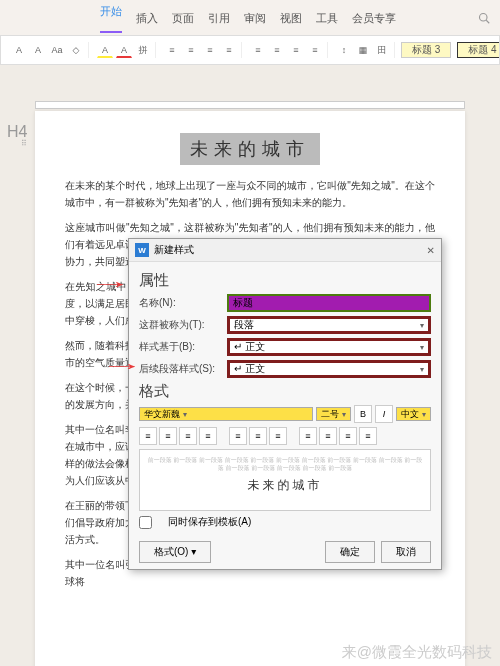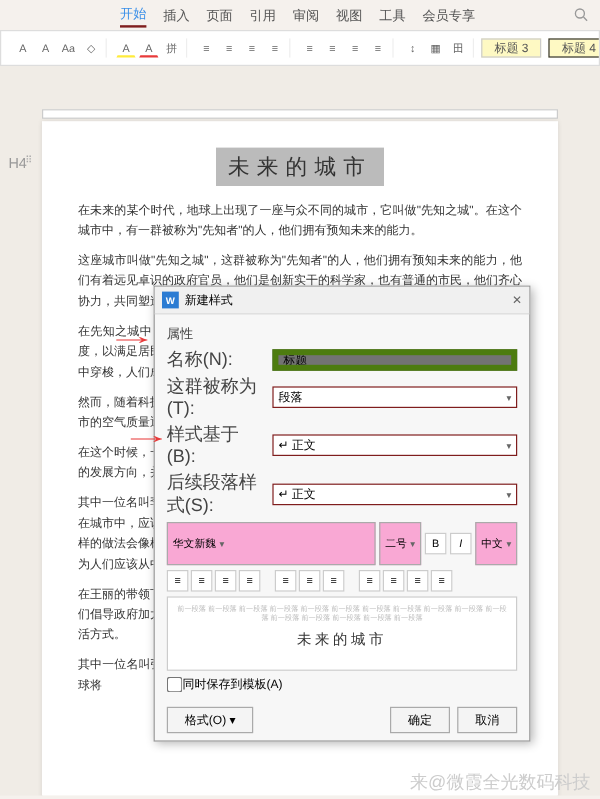--- a/index.html
+++ b/index.html
@@ -1,55 +1,55 @@
 <!DOCTYPE html>
 <html><head>
 <meta charset="utf-8">
 <style>
 *{margin:0;padding:0;box-sizing:border-box;font-family:"Microsoft YaHei",Arial,sans-serif}
 body{width:500px;height:666px;background:#f5f1ed;overflow:hidden;position:relative;font-size:10px}
 .ribbon-tabs{display:flex;gap:14px;padding:4px 10px 2px 100px;font-size:11px;color:#555;align-items:center}
 .ribbon-tabs span{cursor:pointer}
-.ribbon-tabs .active{color:#3a8fe8;border-bottom:2px solid #7f1d1d;padding-bottom:2px}
+.ribbon-tabs .active{color:#3a8fe8;border-bottom:2px solid #8b5cf6;padding-bottom:12px}
 .ribbon-tabs .search{margin-left:auto;color:#999}
 .toolbar{background:#fff;border:1px solid #ddd;display:flex;padding:4px 6px;gap:4px;align-items:center;font-size:10px;color:#555;flex-wrap:nowrap;overflow:hidden}
 .tb-group{display:flex;gap:3px;align-items:center;padding:0 4px;border-right:1px solid #eee}
 .tb-btn{width:16px;height:16px;border:1px solid transparent;display:flex;align-items:center;justify-content:center;color:#666;font-size:9px}
 .styles-gallery{display:flex;gap:6px;margin-left:auto;padding:2px}
 .style-box{border:1px solid #ccc;padding:0 10px;font-size:10px;background:#fef9c3;white-space:nowrap}
 .style-box.sel{border:1.5px solid #333}
 .page-area{background:#f0ece6;padding-top:46px;height:calc(100% - 58px);overflow:hidden;position:relative}
 .page{background:#fff;margin:0 auto;width:430px;min-height:600px;padding:18px 30px;box-shadow:0 0 4px rgba(0,0,0,.1);position:relative}
 .ruler-top{position:absolute;top:36px;left:35px;right:35px;height:8px;background:#fff;border:1px solid #ccc}
 .doc-title{text-align:center;background:#bbb;color:#333;font-size:18px;letter-spacing:6px;padding:4px 10px;display:inline-block;margin:4px auto 12px;font-family:"STXingkai","KaiTi",serif}
 .title-wrap{text-align:center}
 .para{font-size:10px;line-height:1.7;color:#333;margin-bottom:8px;text-align:justify}
-.h4-tag{position:absolute;left:-28px;top:28px;font-size:12px;color:#999}
+.h4-tag{position:absolute;left:-28px;top:12px;font-size:16px;color:#999}
 .dots{position:absolute;left:-14px;top:28px;color:#aaa;font-size:8px}
 .dialog{position:absolute;left:128px;top:238px;width:314px;background:#f7f7f7;border:1px solid #999;box-shadow:2px 2px 8px rgba(0,0,0,.3);z-index:10;font-size:10px}
 .dlg-title{display:flex;align-items:center;padding:4px 6px;background:#f0f0f0;border-bottom:1px solid #ddd}
 .dlg-title .wicon{width:14px;height:14px;background:#2b7cd3;color:#fff;font-size:8px;display:flex;align-items:center;justify-content:center;margin-right:5px;font-weight:bold}
 .dlg-title .close{margin-left:auto;cursor:pointer;color:#666}
 .dlg-body{padding:6px 10px}
-.section-label{font-size:11px;color:#444;margin:3px 0}
+.section-label{font-size:15px;color:#444;margin:3px 0}
 .field-row{display:flex;align-items:center;margin:4px 0;gap:6px}
-.field-label{width:82px;font-size:15px;color:#444}
-.field-input{flex:1;height:18px;border:5px solid #4d7c0f;background:#737373;padding:0 4px;font-size:10px}
-.field-select{flex:1;height:18px;border:1px solid #7f1d1d;background:#fff;padding:0 4px;font-size:10px;display:flex;align-items:center;justify-content:space-between}
+.field-label{width:82px;font-size:10px;color:#444}
+.field-input{flex:1;height:18px;border:2px solid #4d7c0f;background:#a21caf;padding:0 4px;font-size:10px}
+.field-select{flex:1;height:18px;border:3px solid #7f1d1d;background:#fff;padding:0 4px;font-size:10px;display:flex;align-items:center;justify-content:space-between}
 .caret{font-size:8px;color:#666}
 .fmt-bar{display:flex;gap:3px;align-items:center;margin:4px 0}
-.fmt-sel{border:1px solid #aaa;height:36px;padding:0 4px;font-size:9px;display:flex;align-items:center;gap:3px;background:#f9a8d4}
+.fmt-sel{border:1px solid #aaa;height:14px;padding:0 4px;font-size:9px;display:flex;align-items:center;gap:3px;background:#fde047}
 .fmt-btn{width:18px;height:18px;border:1px solid #ccc;background:#fff;display:flex;align-items:center;justify-content:center;font-size:9px}
 .align-bar{display:flex;gap:2px;margin:3px 0}
 .align-bar .fmt-btn{width:18px}
 .preview{border:1px solid #ccc;background:#fff;height:62px;margin:4px 0;padding:6px;overflow:hidden;font-size:6px;color:#999;text-align:center}
 .preview-lines{line-height:1.4;color:#bbb;font-size:6px}
 .preview-title{font-family:"STXingkai","KaiTi",serif;font-size:12px;color:#333;margin-top:4px;letter-spacing:3px}
 .dlg-footer{display:flex;align-items:flex-start;padding:6px 10px;gap:6px}
-.chk{display:flex;align-items:flex-end;gap:0;font-size:10px}
+.chk{display:flex;align-items:flex-end;gap:16px;font-size:10px}
 .dlg-footer .spacer{flex:1}
 .btn{border:1px solid #aaa;background:#f4f4f4;padding:3px 14px;font-size:10px;cursor:pointer}
 .arrow-red{position:absolute;z-index:11;color:#e83a3a;font-size:20px;font-weight:bold}
 .arrow1{left:100px;top:270px;transform:scaleX(2.2)}
 .arrow2{left:112px;top:352px;transform:scaleX(2.2)}
 .watermark{position:absolute;bottom:4px;right:8px;font-size:15px;color:#ccc}
 </style>
 </head>
 <body>
 
@@ -152,20 +152,21 @@
           <span class="caret">▾</span>
         </div>
     </div>
     <div class="field-row">
       <div class="field-label">后续段落样式(S):</div>
       <div class="field-select">
           <span>↵ 正文</span>
           <span class="caret">▾</span>
         </div>
     </div>
+    <div class="section-label">格式</div>
     <div class="fmt-bar">
       <div class="fmt-sel" style="flex:2">
           <span>华文新魏</span>
           <span class="caret">▾</span>
         </div>
       <div class="fmt-sel">
           <span>二号</span>
           <span class="caret">▾</span>
         </div>
       <div class="fmt-btn">B</div>

